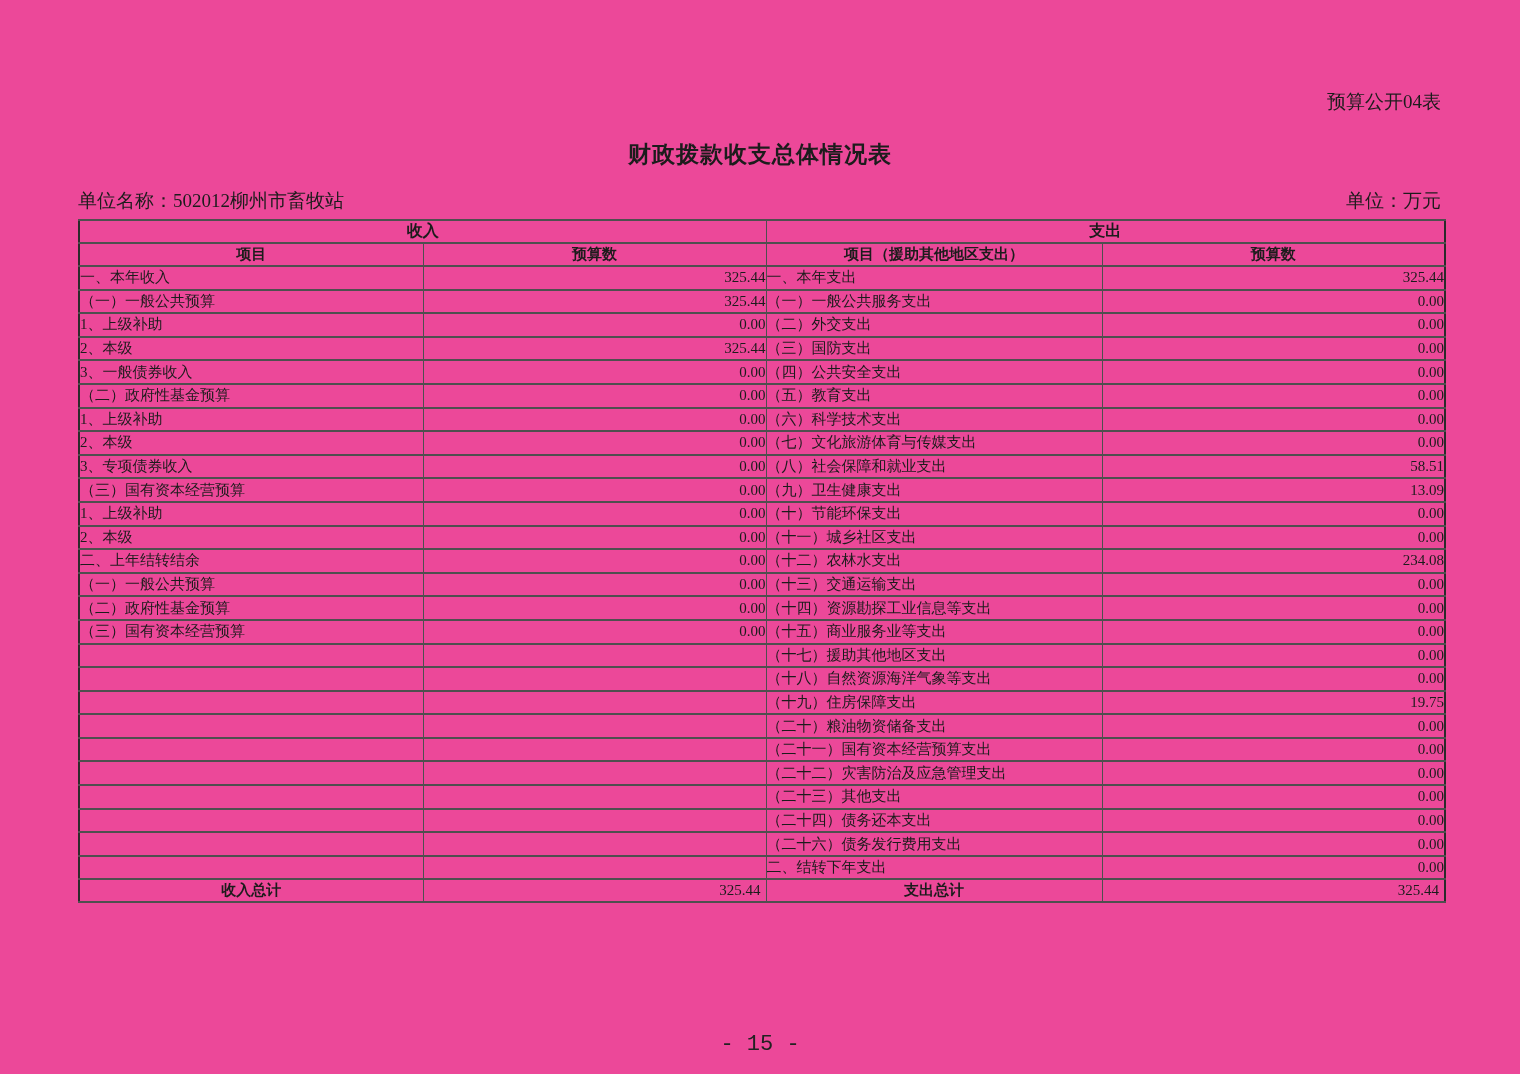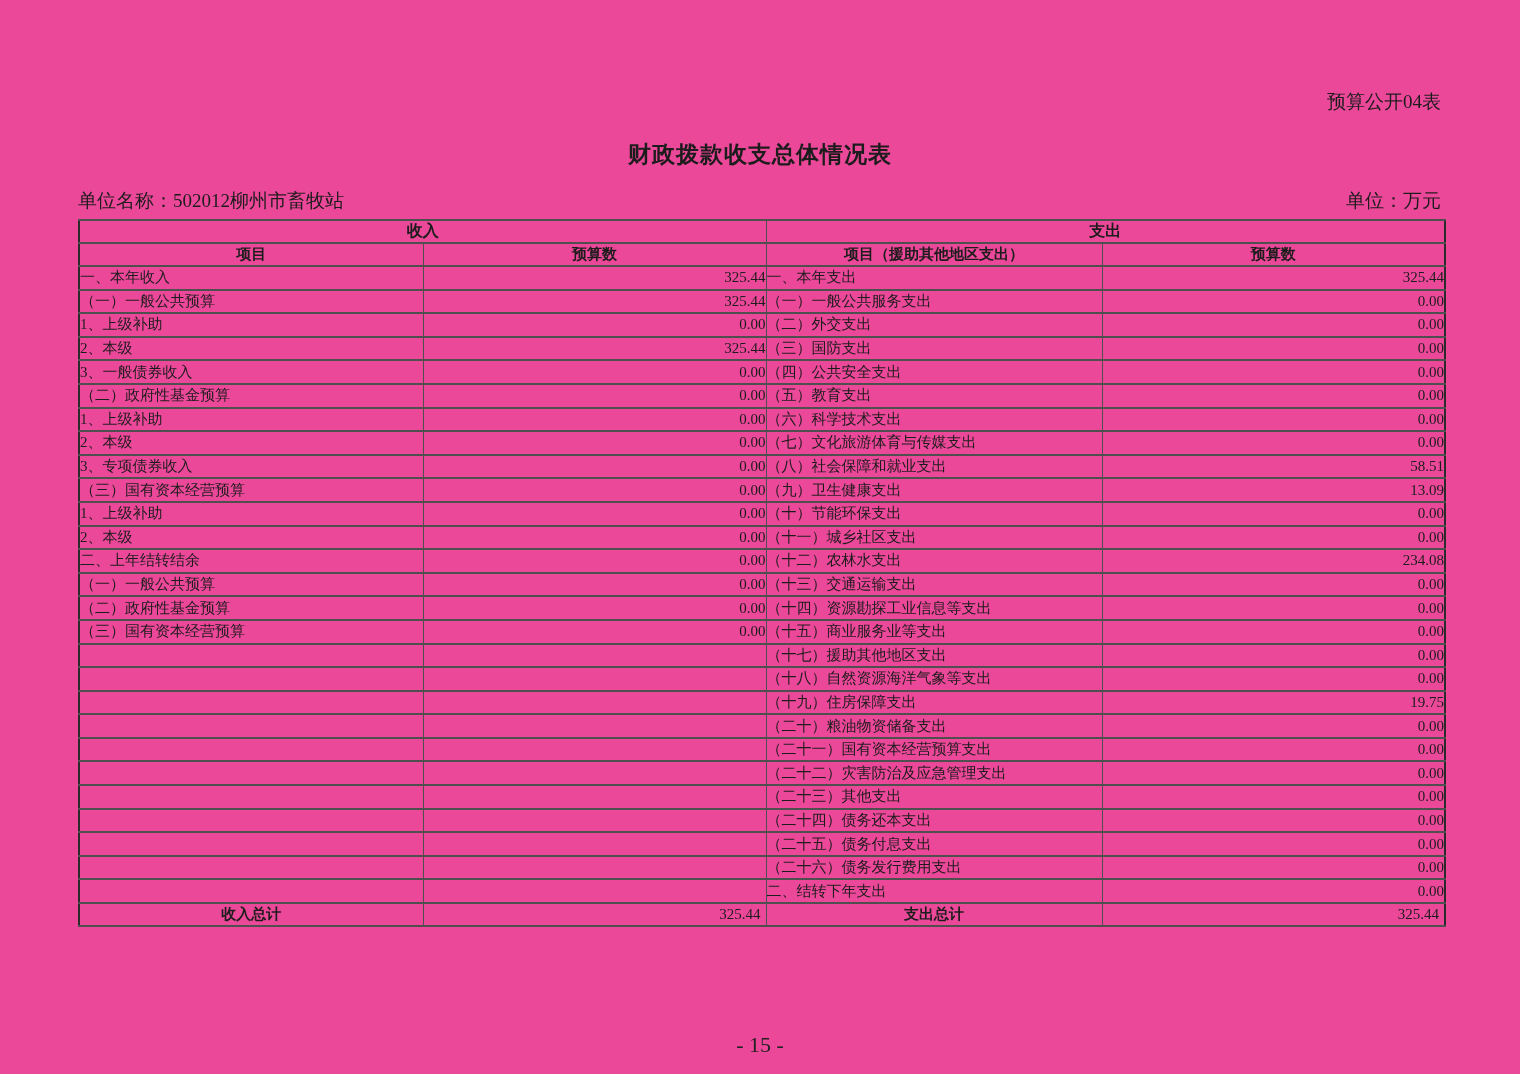--- a/index.html
+++ b/index.html
@@ -93,21 +93,21 @@
     padding-right: 5px;
     font-size: 15px;
   }
   .page-number {
     position: absolute;
     top: 1032px;
     left: 0;
     width: 100%;
     text-align: center;
     font-size: 22px;
-    font-family: Liberation Serif, serif;
+    font-family: Liberation Mono, monospace;
     color: #222;
   }
 </style>
 </head>
 <body>
 
 <div class="page">
 
   <div class="doc-label">预算公开04表</div>
 
@@ -278,26 +278,20 @@
         </tr>
         <tr>
           <td class="lab r-ind0"></td>
           <td class="val"></td>
           <td class="lab e-ind1">（二十四）债务还本支出</td>
           <td class="val">0.00</td>
         </tr>
         <tr>
           <td class="lab r-ind0"></td>
           <td class="val"></td>
-          <td class="lab e-ind1">（二十五）债务付息支出</td>
-          <td class="val">0.00</td>
-        </tr>
-        <tr>
-          <td class="lab r-ind0"></td>
-          <td class="val"></td>
           <td class="lab e-ind1">（二十六）债务发行费用支出</td>
           <td class="val">0.00</td>
         </tr>
         <tr>
           <td class="lab r-ind0"></td>
           <td class="val"></td>
           <td class="lab e-ind0">二、结转下年支出</td>
           <td class="val">0.00</td>
         </tr>
       </tbody>

